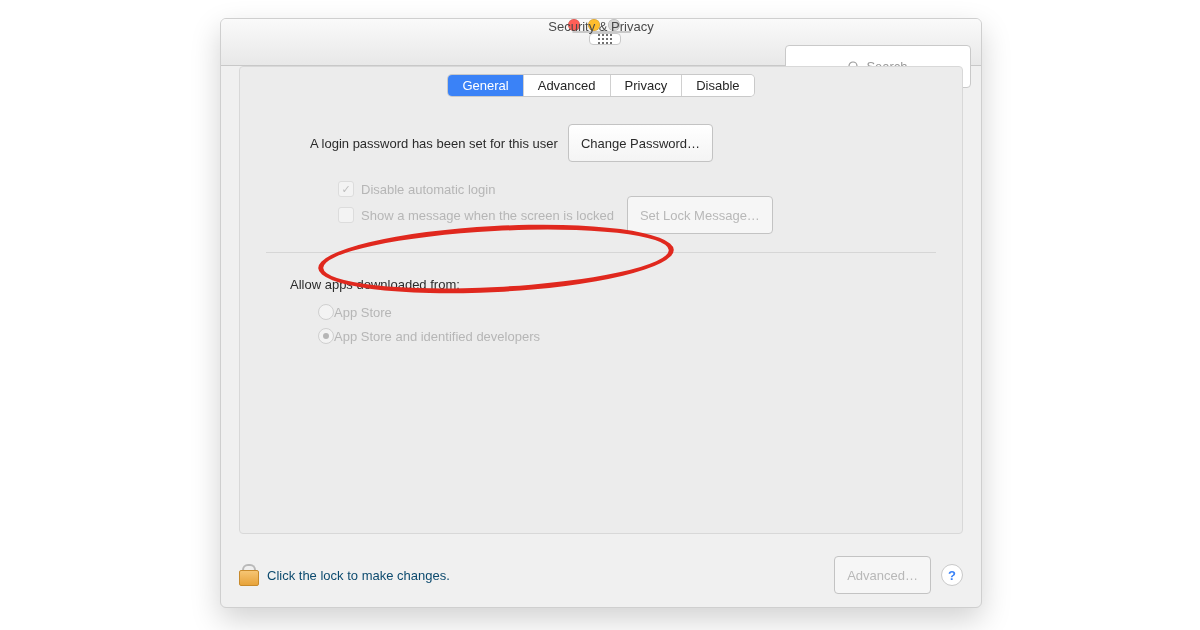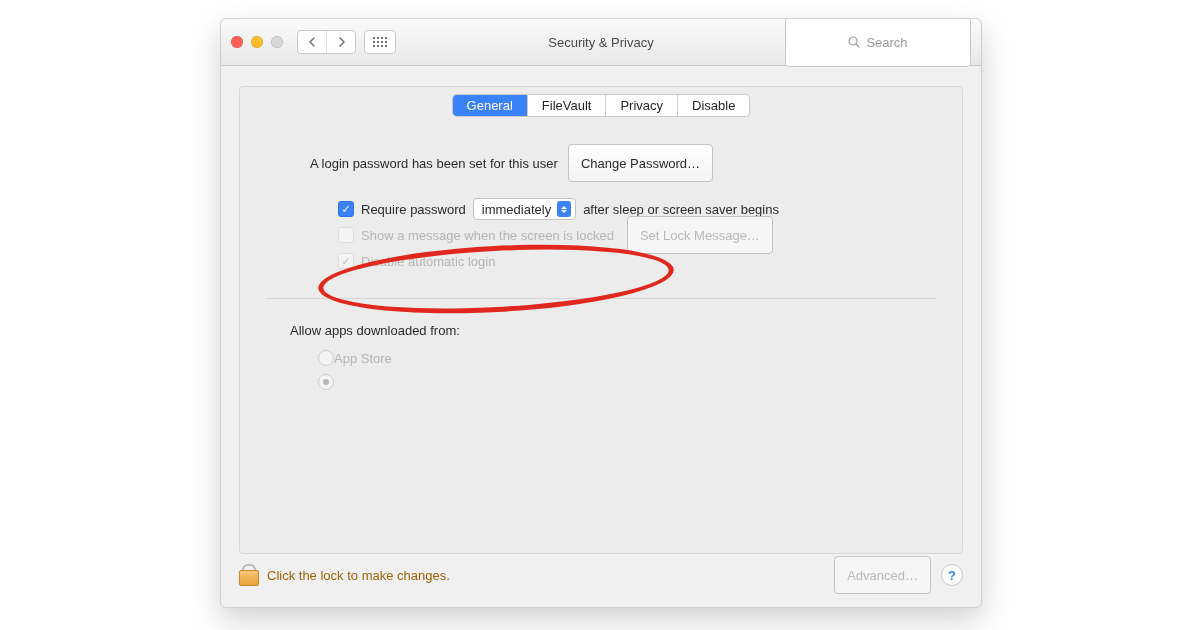--- a/index.html
+++ b/index.html
@@ -26,20 +26,21 @@
   }
   
   .titlebar {
     height: 46px;
     background: linear-gradient(#fafafa, #e8e8e8);
     border-bottom: 1px solid #c8c8c8;
     display: flex;
     align-items: center;
     position: relative;
     padding: 0 10px;
+    flex-direction: column;
   }
   .traffic {
     display: flex;
     gap: 8px;
     margin-right: 14px;
   }
   .tl { width: 12px; height: 12px; border-radius: 50%; box-shadow: inset 0 0 0 0.5px rgba(0,0,0,0.2); }
   .tl.close { background: #ff5f57; }
   .tl.min   { background: #ffbd2e; }
   .tl.max   { background: #d8d8d8; }
@@ -92,21 +93,21 @@
     justify-content: center;
     gap: 6px;
     color: #9a9a9a;
     font-size: 13px;
     padding: 13px 8px;
   }
   .search svg { flex: 0 0 auto; }
 
   
   .panel {
-    margin: 20px 18px 0 18px;
+    margin: 0 18px 0 18px;
     height: 458px;
     background: #ececec;
     border: 1px solid #d8d8d8;
     border-radius: 4px;
     padding-top: 8px;
     position: relative;
   }
   .tabs {
     display: flex;
     justify-content: center;
@@ -244,21 +245,21 @@
   .lock-icon .body {
     position:absolute; bottom:0; width:18px; height:14px;
     background: linear-gradient(#f6c574,#e7a33a);
     border:1px solid #c88a2b; border-radius:2px;
   }
   .lock-icon .shackle {
     position:absolute; top:0; left:3px; width:10px; height:12px;
     border:2px solid #b9b9b9; border-bottom:none;
     border-radius: 6px 6px 0 0;
   }
-  .footer-text { color:#a16207; }
+  .footer-text { color:#0c4a6e; }
   .help {
     width:20px; height:20px; border-radius:50%;
     border:1px solid #c9c9c9; background:#fff;
     display:flex; align-items:center; justify-content:center;
     color:#3a82f7; font-weight:600; font-size:13px;
   }
 </style>
 </head>
 <body>
 
@@ -308,66 +309,58 @@
       </svg>
       <span>Search</span>
     </div>
   </div>
 
   <div class="panel">
 
     <div class="tabs">
       <div class="tabstrip">
         <div class="tab active">General</div>
-        <div class="tab">FileVault</div>
+        <div class="tab">Advanced</div>
         <div class="tab">Privacy</div>
         <div class="tab">Disable</div>
       </div>
     </div>
 
     <div class="section-top">
       <div class="loginline">
         <span>A login password has been set for this user</span>
         <span class="btn">Change Password…</span>
       </div>
 
-      <div class="row">
-        <span class="check on"></span>
-        <span>Require password</span>
-        <span class="select">
-          <span>immediately</span>
-          <span class="handle"></span>
-        </span>
-        <span>after sleep or screen saver begins</span>
+
+      <div class="row disabled">
+        <span class="check grey-on"></span>
+        <span>Disable automatic login</span>
       </div>
 
       <div class="row disabled">
         <span class="check disabled"></span>
         <span>Show a message when the screen is locked</span>
         <span class="btn disabled" style="margin-left:6px;">Set Lock Message…</span>
-      </div>
-
-      <div class="row disabled">
-        <span class="check grey-on"></span>
-        <span>Disable automatic login</span>
       </div>
 
     </div>
 
     <div class="divider"></div>
 
     <div class="section-mid">
       <div>Allow apps downloaded from:</div>
       <div class="radio-group">
         <div class="radio-row">
           <span class="radio"></span>
           <span>App Store</span>
         </div>
         <div class="radio-row">
           <span class="radio selected"></span>
+          <span>App Store and identified developers</span>
         </div>
       </div>
     </div>
 
     <div class="annot" style="left:78px; top:159px; width:346px; height:56px;"></div>
   </div>
 
   <div class="footer">
     <div class="lock-icon">
       <div class="shackle"></div>

